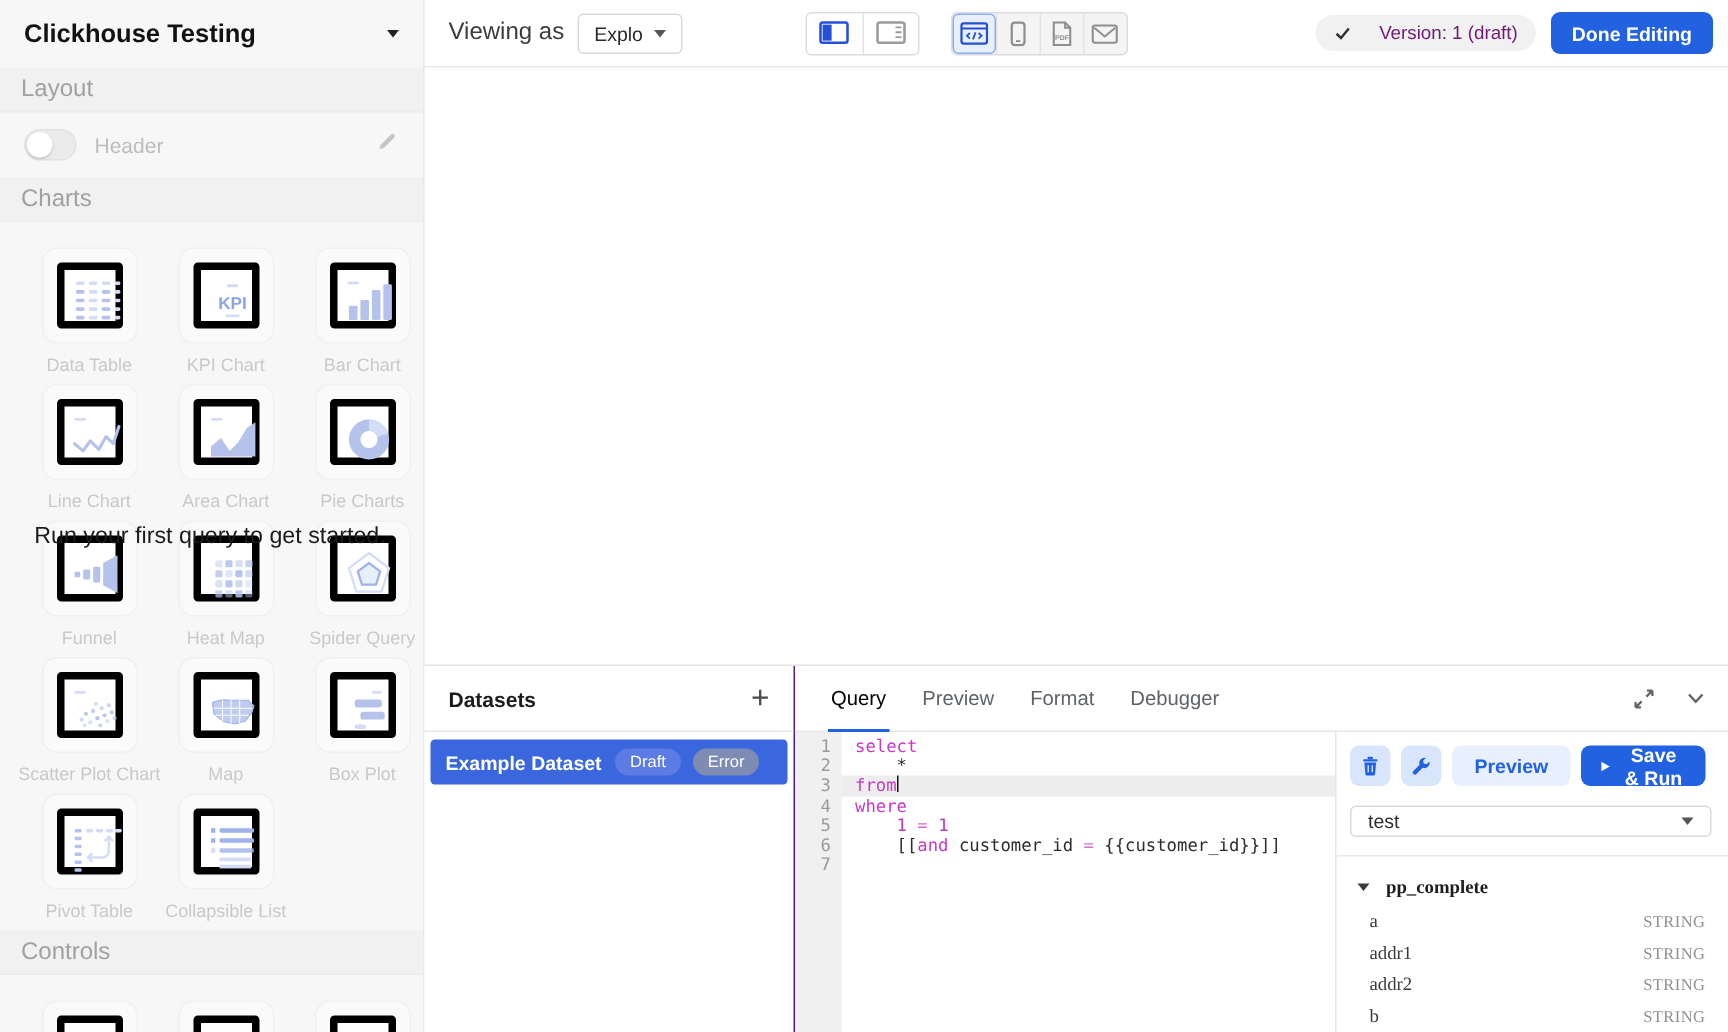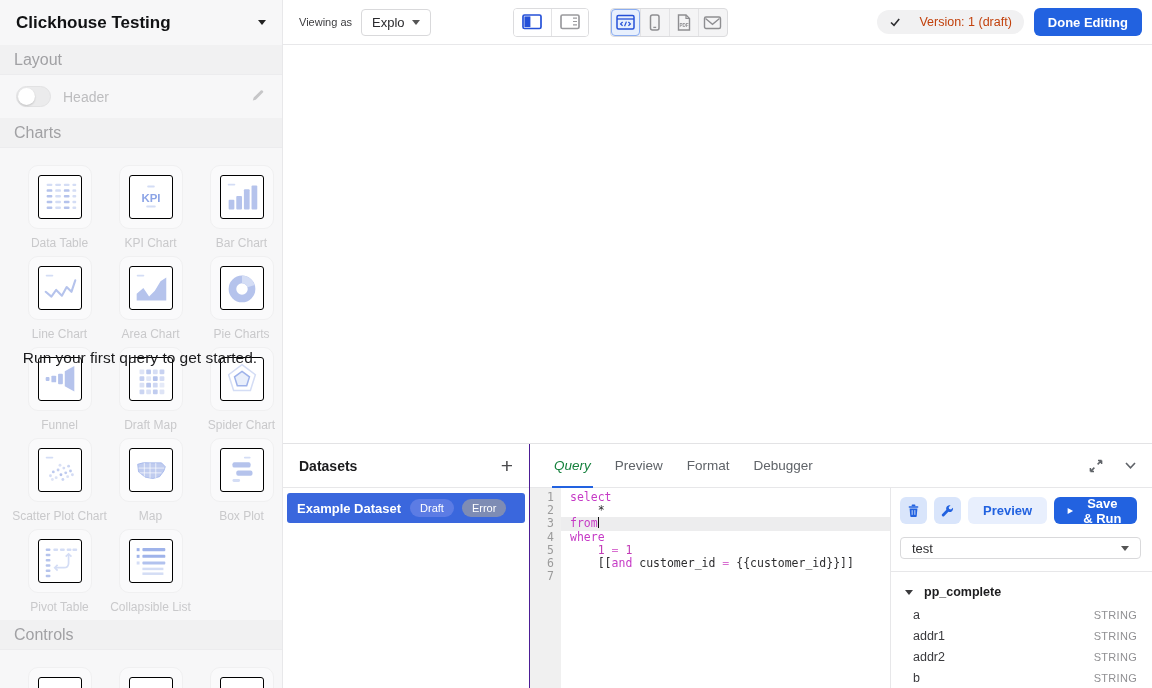--- a/index.html
+++ b/index.html
@@ -9,52 +9,52 @@
   
   .topbar { position:absolute; top:0; left:0; width:1152px; height:45px;
     display:flex; border-bottom:1px solid #e8e8ea; background:#fff; z-index:30; }
   .topbar-left { width:283px; height:45px; background:#f7f7f8; border-right:1px solid #e8e8ea;
     display:flex; align-items:center; padding:0 16px; cursor:pointer; }
   .title { font-size:17px; font-weight:bold; color:#111214; }
   .caret { width:0; height:0; border-left:4.5px solid transparent; border-right:4.5px solid transparent;
     border-top:5.5px solid #222; margin-left:auto; }
   .caret.sm { border-top-color:#555; border-left-width:4px; border-right-width:4px; border-top-width:5px; margin-left:7px; }
   .topbar-main { flex:1; display:flex; align-items:center; padding:0 10px 0 16px; }
-  .viewing-as { font-size:11px; color:#3c3c3f; }
+  .viewing-as { font-size:16px; color:#3c3c3f; }
   .explo-dd { display:flex; align-items:center; margin-left:9px; height:27px; padding:0 10px;
     border:1px solid #d9d9db; border-radius:4px; background:#fff; font-size:13px; color:#2a2a2d; cursor:pointer; }
   .panel-toggle-group { display:flex; margin-left:82px; border:1px solid #dcdcde; border-radius:4px; overflow:hidden; background:#fff; }
   .ptg-btn { width:37px; height:27px; display:flex; align-items:center; justify-content:center; background:#fff; cursor:pointer; }
   .ptg-btn + .ptg-btn { border-left:1px solid #e3e3e5; }
   .media-group { display:flex; margin-left:21px; border:1px solid #dcdcde; border-radius:4px; background:#f4f4f5; }
   .mg-btn { width:29px; height:27px; display:flex; align-items:center; justify-content:center; cursor:pointer; }
   .mg-btn + .mg-btn { border-left:1px solid #e3e3e5; }
   .mg-btn.active { background:#e8f0fd; outline:1px solid #8badf0; outline-offset:-1px; border-radius:4px; }
   .version-pill { margin-left:auto; display:flex; align-items:center; gap:18px; height:24px;
-    background:#f1f1f2; border-radius:13px; padding:0 12px; font-size:12.5px; color:#c2410c; }
+    background:#f1f1f2; border-radius:13px; padding:0 12px; font-size:12.5px; color:#701a75; }
   .done-btn { margin-left:10px; height:28px; background:#2262e0; border:none; border-radius:6px;
     color:#fff; font-weight:bold; font-size:13px; padding:0 14px; cursor:pointer; font-family:inherit; }
 
   
   .sidebar { position:absolute; top:45px; left:0; width:283px; bottom:0; background:#f7f7f8;
     border-right:1px solid #e8e8ea; overflow:hidden; z-index:5; }
   .section-label { height:30px; line-height:30px; padding-left:14px; font-size:16px; color:#a1a1a4;
     background:#f1f1f2; border-bottom:1px solid #ececee; }
   .section-label + * { border-top:none; }
   .header-row { height:43px; display:flex; align-items:center; padding:0 16px; }
   .toggle { width:35px; height:21px; border-radius:11px; background:#ebebec; border:1px solid #e2e2e3; position:relative; cursor:pointer; }
   .toggle-knob { position:absolute; left:1px; top:1px; width:17px; height:17px; border-radius:50%;
     background:#fff; box-shadow:0 1px 2px rgba(0,0,0,.18); }
   .header-label { margin-left:12px; font-size:14px; color:#bdbdbf; }
   .pencil { margin-left:auto; }
   .tiles-grid { display:grid; grid-template-columns:repeat(3,91px); padding:17px 0 0 14px; }
   .tile-cell { display:flex; flex-direction:column; align-items:center; margin-bottom:6px; cursor:grab; }
   .tile-card { width:64px; height:64px; background:#fafafb; border:1px solid #f0f0f1; border-radius:10px;
     display:flex; align-items:center; justify-content:center; }
-  .tile-icon { width:44px; height:44px; background:#fff; border:1px solid #000000; border-radius:3px; }
+  .tile-icon { width:44px; height:44px; background:#fff; border:5px solid #000000; border-radius:3px; }
   .tile-label { margin-top:7px; font-size:12px; color:#c9c9cb; white-space:nowrap; height:14px; }
   .controls-grid { padding-top:17px; }
 
   
   .canvas { position:absolute; top:45px; left:283px; right:0; height:398px; background:#fff; }
   .empty-state { position:absolute; top:348px; left:10px; width:260px; text-align:center;
     font-size:15.5px; line-height:19.5px; color:#1b1b1d; z-index:20; pointer-events:none; }
 
   
   .bottom-panel { position:absolute; top:443px; left:283px; right:0; bottom:0; background:#fff;
@@ -66,21 +66,21 @@
   .ds-row { margin:5px 4px; height:30px; background:#3a67dd; border-radius:3px; display:flex;
     align-items:center; padding:0 10px; gap:9px; cursor:pointer; }
   .ds-name { color:#fff; font-size:13px; font-weight:bold; }
   .badge { border-radius:10px; padding:3px 10px; font-size:11px; color:#fff; }
   .badge.b0 { background:#5c7ce4; }
   .badge.b1 { background:#7e8cb4; }
 
   .editor-area { flex:1; display:flex; flex-direction:column; min-width:0; }
   .tabs-row { height:44px; border-bottom:1px solid #e7e7e9; display:flex; align-items:center; padding:0 14px 0 12px; }
   .tab { margin:0 12px; font-size:13.5px; color:#5f6368; height:44px; line-height:44px; position:relative; cursor:pointer; }
-  .tab.active { color:#15803d;font-style:italic; }
+  .tab.active { color:#000000; }
   .tab.active::after { content:''; position:absolute; left:-2px; right:-2px; bottom:0; height:2px; background:#2262e0; }
   .tab-icons { margin-left:auto; display:flex; gap:19px; align-items:center; }
   .tab-icons span { cursor:pointer; display:flex; }
 
   .editor-body { flex:1; display:flex; min-height:0; }
   .code-editor { flex:1; display:flex; font-family:"DejaVu Sans Mono", monospace; font-size:11.5px;
     line-height:13.2px; overflow:hidden; cursor:text; }
   .gutter { width:31px; background:#f0f0f0; color:#9b9b9b; text-align:right; padding:3px 7px 0 0; flex-shrink:0; }
   .code { flex:1; padding-top:3px; }
   .code-line { white-space:pre; padding-left:9px; height:13.2px; }
@@ -92,21 +92,21 @@
   .rp-buttons { display:flex; align-items:center; gap:7px; padding:9px 15px 7px 9px; }
   .icon-btn { width:27px; height:27px; border-radius:6px; background:#d9e5fb; border:none;
     display:flex; align-items:center; justify-content:center; cursor:pointer; flex-shrink:0; }
   .preview-btn { height:27px; border:none; border-radius:6px; background:#e8effd; color:#2262e0;
     font-size:13px; font-weight:bold; padding:0 15px; cursor:pointer; font-family:inherit; }
   .save-btn { height:27px; margin-left:auto; border:none; border-radius:6px; background:#2262e0; color:#fff;
     font-size:13px; font-weight:bold; padding:0 13px; display:flex; align-items:center; gap:7px; cursor:pointer; font-family:inherit; }
   .table-select { margin:6px 11px 12px 9px; height:27px; border:1px solid #d9d9db; border-radius:4px;
     background:#fff; display:flex; align-items:center; padding:0 11px; font-size:13px; color:#2e2e31; cursor:pointer; }
   .rp-divider { border-top:1px solid #e7e7e9; }
-  .schema { padding:13px 15px 0 9px; }
+  .schema { padding:13px 15px 0 9px;font-family:Liberation Serif, serif; }
   .schema-head { display:flex; align-items:center; margin-bottom:5px; padding-left:5px; cursor:pointer; }
   .schema-caret { width:0; height:0; border-left:4.5px solid transparent; border-right:4.5px solid transparent;
     border-top:5px solid #3a3a3d; margin-right:11px; }
   .schema-name { font-size:12.5px; font-weight:bold; color:#1d1d1f; }
   .field-row { display:flex; align-items:center; height:21px; padding-left:13px; }
   .field-name { font-size:12.5px; color:#3a3a3d; }
   .field-type { margin-left:auto; font-size:11px; color:#909093; letter-spacing:.3px; }
 </style>
 </head>
 <body>
@@ -310,30 +310,30 @@
               <rect x="10" y="26" width="5" height="5" rx="1" fill="#b5c3ec" fill-opacity="0.5"></rect>
               <rect x="17" y="26" width="5" height="5" rx="1" fill="#b5c3ec" fill-opacity="0.95"></rect>
               <rect x="24" y="26" width="5" height="5" rx="1" fill="#b5c3ec" fill-opacity="0.65"></rect>
               <rect x="31" y="26" width="5" height="5" rx="1" fill="#b5c3ec" fill-opacity="0.35"></rect>
               <rect x="10" y="33" width="5" height="5" rx="1" fill="#b5c3ec" fill-opacity="0.7"></rect>
               <rect x="17" y="33" width="5" height="5" rx="1" fill="#b5c3ec" fill-opacity="0.5"></rect>
               <rect x="24" y="33" width="5" height="5" rx="1" fill="#b5c3ec" fill-opacity="0.85"></rect>
               <rect x="31" y="33" width="5" height="5" rx="1" fill="#b5c3ec" fill-opacity="0.45"></rect>
             </svg></div>
         </div>
-        <div class="tile-label">Draft Map</div>
+        <div class="tile-label">Heat Map</div>
       </div>
       <div class="tile-cell">
         <div class="tile-card">
           <div class="tile-icon"><svg width="42" height="42" viewBox="0 0 44 44">
               <polygon points="22,7 36,17.5 30.8,34 13.2,34 8,17.5" fill="none" stroke="#d4ddf5" stroke-width="1.6"></polygon>
               <polygon points="22,14 29.8,19.8 26.9,29 17.1,29 14.2,19.8" fill="#e9effb" stroke="#9fb3ea" stroke-width="1.6"></polygon>
             </svg></div>
         </div>
-        <div class="tile-label">Spider Chart</div>
+        <div class="tile-label">Spider Query</div>
       </div>
       <div class="tile-cell">
         <div class="tile-card">
           <div class="tile-icon"><svg width="42" height="42" viewBox="0 0 44 44">
               <rect x="7" y="8" width="8" height="2" rx="1" fill="#d4ddf5"></rect>
               <circle cx="12" cy="28" r="1.5" fill="#b5c3ec" fill-opacity="0.6"></circle>
               <circle cx="15" cy="24" r="1.5" fill="#b5c3ec" fill-opacity="0.9"></circle>
               <circle cx="18" cy="30" r="1.5" fill="#b5c3ec" fill-opacity="0.5"></circle>
               <circle cx="20" cy="22" r="1.5" fill="#b5c3ec" fill-opacity="0.8"></circle>
               <circle cx="23" cy="27" r="1.5" fill="#b5c3ec" fill-opacity="1"></circle>

